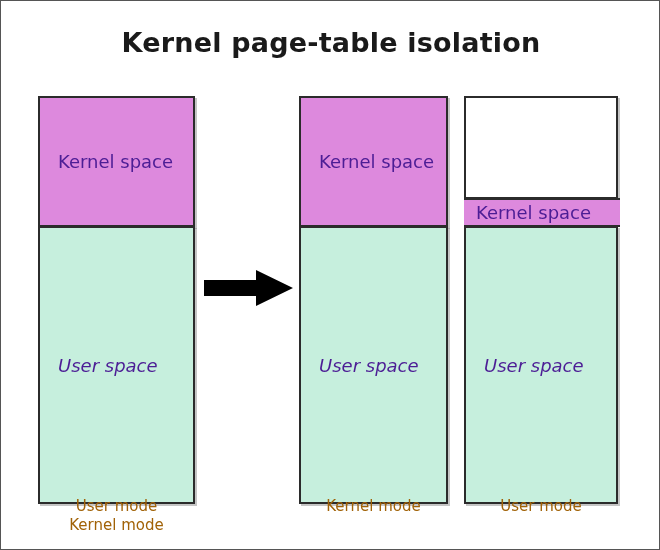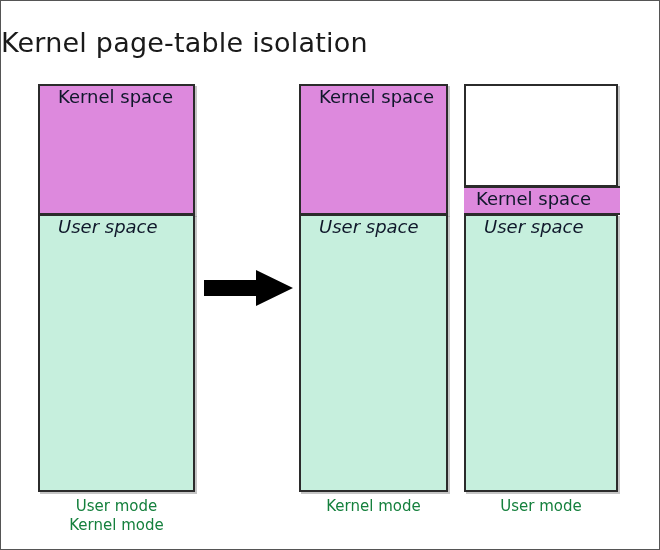--- a/index.html
+++ b/index.html
@@ -21,36 +21,40 @@
     border: 1px solid #555555;
     background: #ffffff;
   }
 
   
   .diagram-title {
     position: absolute;
     left: 0;
     top: 26px;
     width: 660px;
+    text-align: center;
     font-size: 27px;
     color: #1a1a1a;
     letter-spacing: 0.2px;
     white-space: nowrap;
+    font-weight: bold;
   }
 
   
   .block {
     position: absolute;
     box-sizing: border-box;
     border: 2px solid #2b2b2b;
     display: flex;
+    align-items: center;
     justify-content: flex-start;
     font-size: 18px;
-    color: #0f172a;
+    color: #4c1d95;
     box-shadow: 2px 2px 0 rgba(150,150,150,0.55);
+    margin-top: 12px;
   }
   .block .block-label {
     padding-left: 18px;
     white-space: nowrap;
   }
   .kernel { background: #dd89dd; }
   .user   { background: #c6efdd; font-style: italic; }
   .empty  { background: #ffffff; }
 
   
@@ -68,21 +72,21 @@
                border-bottom: 2px solid #2b2b2b;
                border-left: 0; border-right: 0; }
   .c3-kernel .block-label { padding-left: 12px; }
   .c3-user   { left: 463px; top: 213px; width: 154px; height: 278px; }
 
   
   .caption {
     position: absolute;
     text-align: center;
     font-size: 15px;
-    color: #15803d;
+    color: #a16207;
     line-height: 19px;
     white-space: nowrap;
   }
   .cap1 { left: 37px;  top: 496px; width: 157px; }
   .cap2 { left: 298px; top: 496px; width: 149px; }
   .cap3 { left: 463px; top: 496px; width: 154px; }
 
   
   .arrow-wrap {
     position: absolute;

